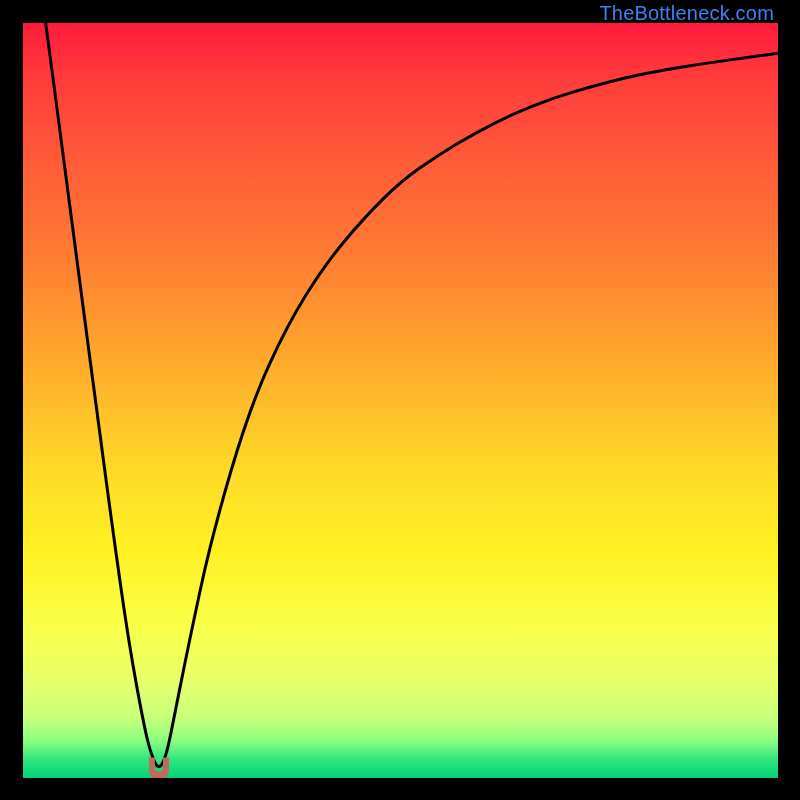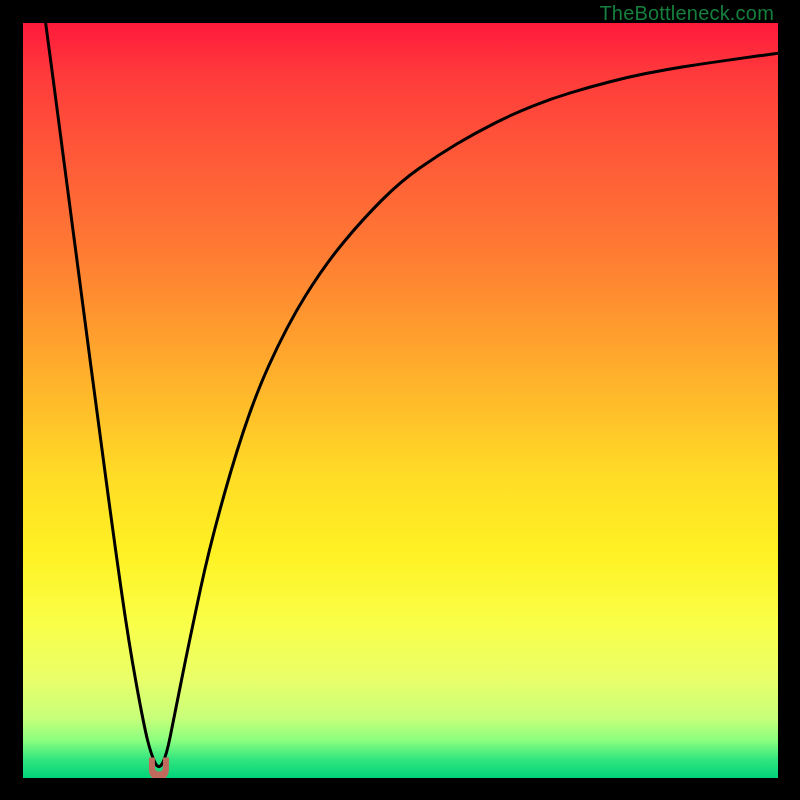--- a/index.html
+++ b/index.html
@@ -37,21 +37,21 @@
       #c8ff7a 92%,
       #8bff7e 95%,
       #33e67f 97.5%,
       #00d37a 100%
     );
   }
   .attribution {
     position: absolute;
     top: 2px;
     right: 26px;
-    color: #15803d;
+    color: #3b82f6;
     font-size: 20px;
     font-weight: 400;
     letter-spacing: 0.2px;
   }
   svg.curve {
     position: absolute;
     left: 0; top: 0;
     width: 755px;
     height: 755px;
     overflow: visible;

